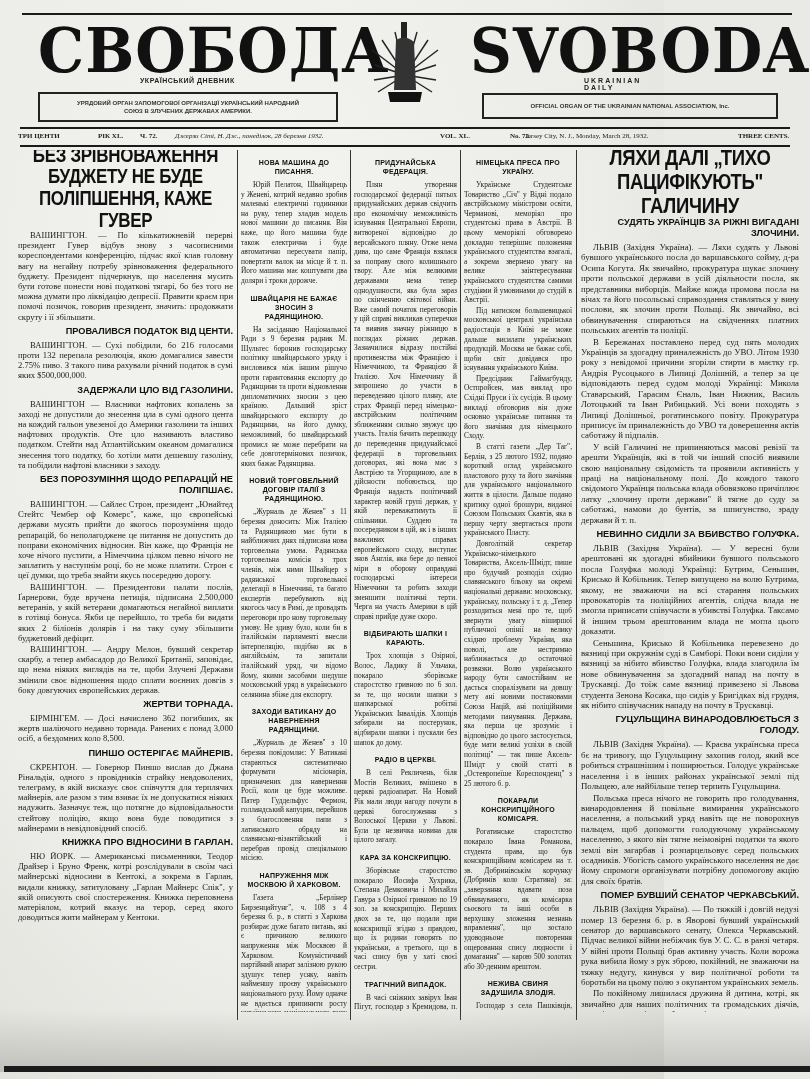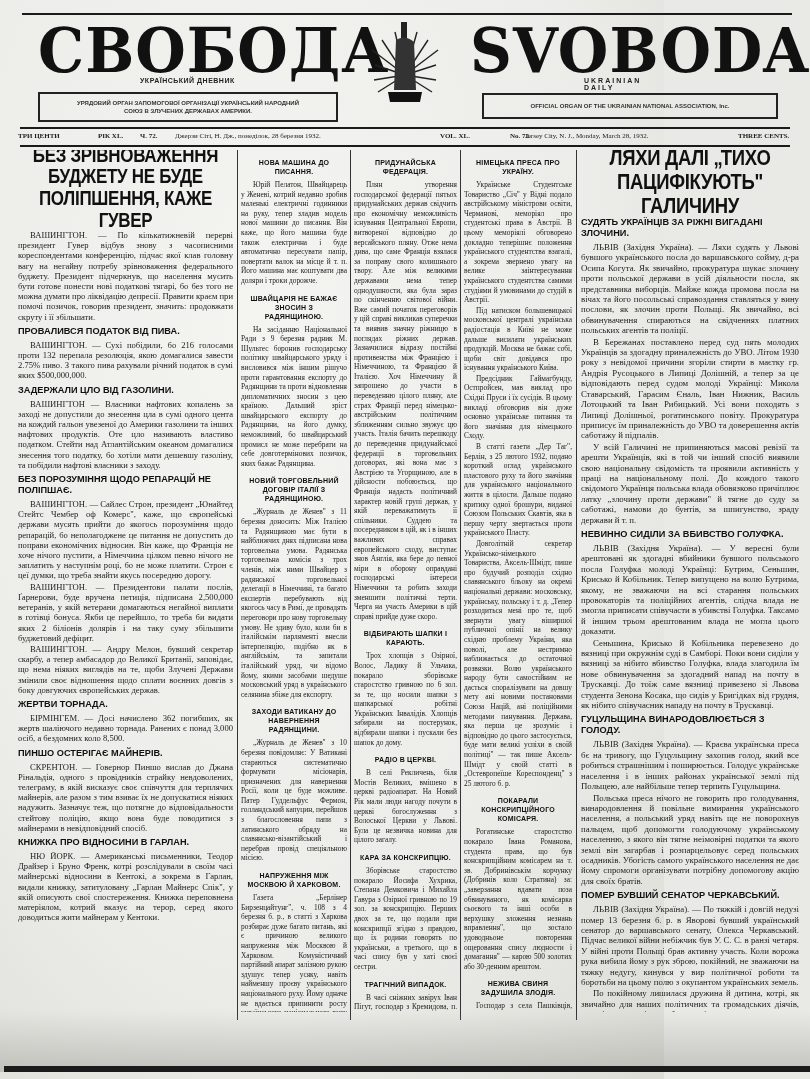--- a/index.html
+++ b/index.html
@@ -51,21 +51,21 @@
   }
   .col h3.sm { font-size: 7px; line-height: 9px; margin: 8px 4px 4px 4px; }
   .col h2 {
     margin: 0 0 4px 0; text-align: center;
     font-family: "Liberation Sans", sans-serif; font-weight: bold;
     font-size: 17px; line-height: 19px; letter-spacing: -0.3px; color: #111;
     transform: scaleY(1.15);
   }
   .col h2.lead { font-size: 18.5px; line-height: 21px; }
   .col h4 {
-    margin: 4px 0 3px 0; text-align: left;
+    margin: 4px 0 3px 0; text-align: right;
     font-family: "Liberation Sans", sans-serif; font-weight: bold;
     font-size: 9.2px; line-height: 11px; color: #111;
   }
   .narrow { font-size: 7.4px; line-height: 9.6px; }
   .vline { position: absolute; top: 150px; width: 1px; background: #333; }
   .bottom-shade {
     position: absolute; left: 0; top: 1010px; width: 810px; height: 62px;
     background: linear-gradient(to bottom, rgba(200,200,195,0) 0%, rgba(170,170,165,0.6) 100%);
   }
 </style>
@@ -106,40 +106,40 @@
   <div class="mast-sub" style="left:584px; top:77px; letter-spacing:2px;">UKRAINIAN DAILY</div>
   <div class="mast-box" style="left:482px; top:93px; width:292px; height:22px;">
     <div>OFFICIAL ORGAN OF THE UKRAINIAN NATIONAL ASSOCIATION, Inc.</div>
   </div>
 
   <div class="rule" style="left:20px; top:127px; width:770px; height:2px;"></div>
   <div class="dateline">
     <span style="left:18px;">ТРИ ЦЕНТИ</span>
     <span style="left:98px;">РІК XL.</span>
     <span style="left:140px;">Ч. 72.</span>
-    <span style="left:175px; font-weight:normal; ">Джерзи Сіті, Н. Дж., понеділок, 28 березня 1932.</span>
+    <span style="left:175px; font-weight:normal; font-style:italic;">Джерзи Сіті, Н. Дж., понеділок, 28 березня 1932.</span>
     <span style="left:440px;">VOL. XL.</span>
     <span style="left:510px;">No. 72.</span>
     <span style="left:525px; font-weight:normal;">Jersey City, N. J., Monday, March 28, 1932.</span>
     <span style="left:738px;">THREE CENTS.</span>
   </div>
   <div class="rule" style="left:20px; top:145px; width:770px; height:2px;"></div>
 
   <div class="vline" style="left:237px; height:870px;"></div>
   <div class="vline" style="left:350px; height:870px;"></div>
   <div class="vline" style="left:460px; height:870px;"></div>
   <div class="vline" style="left:576px; height:870px;"></div>
 
   <div class="col" style="left:18px; width:215px; height:862px;">
     <h2>БЕЗ ЗРІВНОВАЖЕННЯ БУДЖЕТУ НЕ БУДЕ ПОЛІПШЕННЯ, КАЖЕ ГУВЕР</h2>
     <div>
         <p>ВАШИНГТОН. — По кількатижневій перерві президент Гувер відбув знову з часописними кореспондентами конференцію, підчас якої клав головну вагу на негайну потребу зрівноваження федерального буджету. Президент підчеркнув, що населення мусить бути готове понести нові податкові тягарі, бо без того не можна думати про ліквідацію депресії. Правити краєм при помочі позичок, говорив президент, значить: продовжати скруту і її збільшати.</p>
       </div>
     <div>
-        <h4>ПРОВАЛИВСЯ ПОДАТОК ВІД ПИВА.</h4>
+        <h4>ПРОВАЛИВСЯ ПОДАТОК ВІД ЦЕНТИ.</h4>
         <p>ВАШИНГТОН. — Сухі побідили, бо 216 голосами проти 132 перепала резолюція, якою домагалися завести 2.75% пиво. З такого пива рахували річний податок в сумі яких $500,000,000.</p>
       </div>
     <div>
         <h4>ЗАДЕРЖАЛИ ЦЛО ВІД ГАЗОЛИНИ.</h4>
         <p>ВАШИНГТОН — Власники нафтових копалень за заході не допустили до знесення цла в сумі одного цента на кождий гальон увезеної до Америки газолини та інших нафтових продуктів. Оте цло називають властиво податком. Стейти над Атлантійським океаном домагалися знесення того податку, бо хотіли мати дешевшу газоліну, та побідили нафтові власники з заходу.</p>
       </div>
     <div>
         <h4>БЕЗ ПОРОЗУМІННЯ ЩОДО РЕПАРАЦІЙ НЕ ПОЛІПШАЄ.</h4>
         <p>ВАШИНГТОН. — Сайлес Строн, президент „Юнайтед Стейтс Чембер оф Комерс", каже, що європейські держави мусять прийти до якогось порозуміння щодо репарацій, бо неполагоджене це питання не допустить до поправи економічних відносин. Він каже, що Франція не хоче нічого пустити, а Німеччина цілком певно нічого не заплатить у наступнім році, бо не може платити. Строн є цеї думки, що треба знайти якусь посередню дорогу.</p>
       </div>

